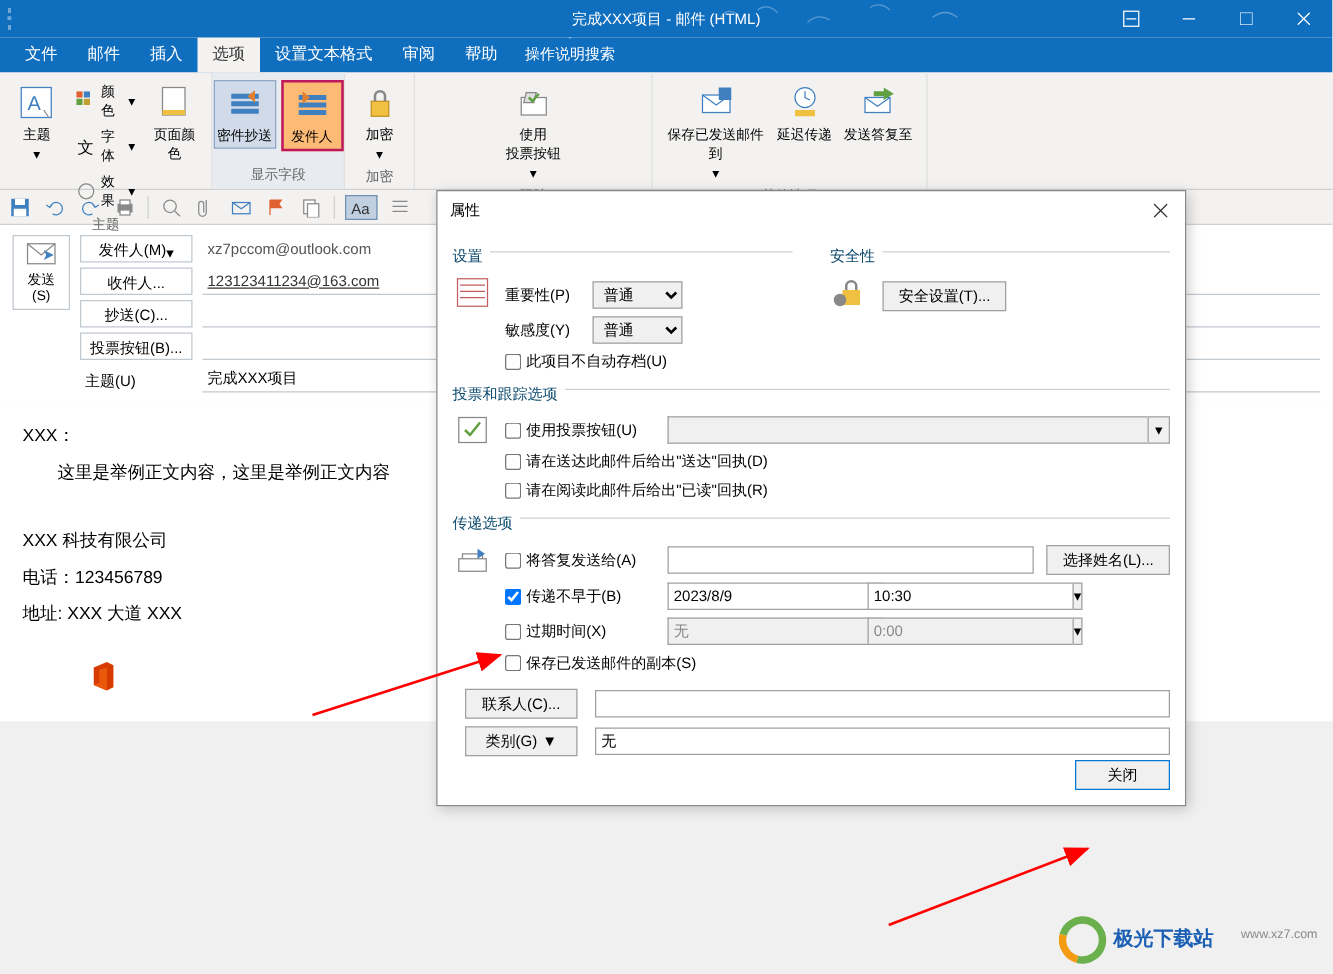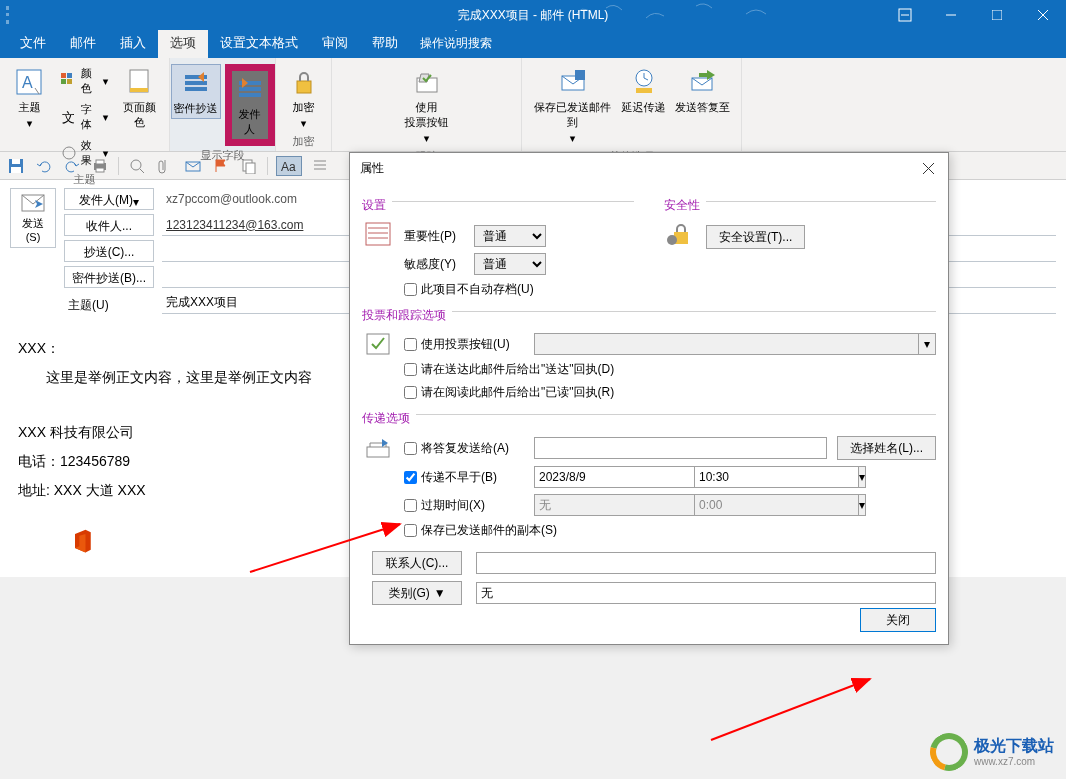--- a/index.html
+++ b/index.html
@@ -52,21 +52,21 @@
 
 .mail-body { padding: 14px 18px; background: #fff; font-size: 14px; line-height: 1.8; }
 .mail-body p { margin-bottom: 4px; }
 .office-icon { width: 28px; height: 28px; margin-top: 20px; margin-left: 50px; }
 
 
 .dialog { position: absolute; left: 349px; top: 152px; width: 600px; background: #fff; border: 1px solid #888; box-shadow: 2px 2px 10px rgba(0,0,0,.2); }
 .dlg-title { height: 30px; display: flex; align-items: center; justify-content: space-between; padding: 0 6px 0 10px; font-size: 12px; }
 .dlg-close { width: 28px; height: 24px; display: flex; align-items: center; justify-content: center; cursor: pointer; }
 .dlg-body { padding: 8px 12px 12px; }
-fieldset > legend, .fs-label { font-size: 12px; color: #a21caf; position: relative; }
+fieldset > legend, .fs-label { font-size: 12px; color: #0c4a6e; position: relative; }
 .fs { position: relative; padding-top: 6px; }
 .fs-hr { position: absolute; top: 10px; height: 1px; background: #d0d0d0; }
 .fs-row { display: flex; align-items: center; gap: 10px; padding: 3px 0 3px 42px; font-size: 12px; position: relative; }
 .fs-icon { position: absolute; left: 0; top: 4px; width: 32px; height: 32px; display: flex; align-items: center; justify-content: center; }
 .lbl { width: 100px; text-align: left; }
 .sel { height: 22px; border: 1px solid #a0a0a0; background: #f0f0f0; font-size: 12px; padding: 0 4px; }
 .sel.w { width: 72px; }
 .txt { height: 22px; border: 1px solid #a0a0a0; padding: 0 4px; font-size: 12px; }
 .btn { height: 24px; padding: 0 12px; border: 1px solid #a0a0a0; background: #f0f0f0; cursor: pointer; font-size: 12px; }
 .btn.primary-border { border: 1px solid #0078d4; }
@@ -76,21 +76,21 @@
 .drop-with-arrow input { flex: 1; height: 22px; border: 1px solid #a0a0a0; border-right: none; padding: 0 4px; font-size: 12px; }
 .drop-with-arrow input:disabled { background: #f0f0f0; color: #888; }
 .drop-with-arrow .arrow { width: 18px; height: 22px; border: 1px solid #a0a0a0; background: #f0f0f0; display: flex; align-items: center; justify-content: center; cursor: pointer; }
 
 
 .arrow-overlay { position: absolute; pointer-events: none; }
 
 
 .watermark { position: absolute; right: 12px; bottom: 8px; display: flex; align-items: center; gap: 6px; font-size: 12px; }
 .watermark .logo-c { width: 38px; height: 38px; border-radius: 50%; border: 6px solid #6ab04c; border-left-color: #f39c12; transform: rotate(-30deg); }
-.watermark .txts { display: flex; flex-direction: column; line-height: 1.2; }
+.watermark .txts { display: flex; flex-direction: row; line-height: 1.2; gap: 22px; }
 .watermark .cn { color: #1a5fb4; font-weight: bold; font-size: 16px; }
 .watermark .en { color: #888; font-size: 10px; }
 
 .disabled-text { color: #999; }
 </style>
 </head>
 <body>
 
 <div class="titlebar">
   <div class="qat-handle"></div>
@@ -187,21 +187,21 @@
         <span class="icon">
             <svg width="28" height="28">
               <rect x="3" y="6" width="22" height="4" fill="#4080c0"></rect>
               <rect x="3" y="12" width="22" height="4" fill="#4080c0"></rect>
               <rect x="3" y="18" width="22" height="4" fill="#4080c0"></rect>
               <path d="M22,3 l-6,5 l6,5" fill="#e08030"></path>
             </svg>
           </span>
         <span>密件抄送</span>
       </div>
-      <div class="rbtn-lg" style="background:#737373;border:7px solid #be185d">
+      <div class="rbtn-lg" style="background:#fdba74;border:2px solid #be185d">
         <span class="icon">
             <svg width="28" height="28">
               <rect x="3" y="6" width="22" height="4" fill="#4080c0"></rect>
               <rect x="3" y="12" width="22" height="4" fill="#4080c0"></rect>
               <rect x="3" y="18" width="22" height="4" fill="#4080c0"></rect>
               <path d="M6,3 l6,5 l-6,5" fill="#e08030"></path>
             </svg>
           </span>
         <span>发件人</span>
       </div>
@@ -366,21 +366,21 @@
     </div>
     <div class="field-row">
       <div class="field-label">收件人...</div>
       <span class="field-input field-link" style="display:flex;align-items:center">123123411234@163.com</span>
     </div>
     <div class="field-row">
       <div class="field-label">抄送(C)...</div>
       <input class="field-input" value="" style="">
     </div>
     <div class="field-row">
-      <div class="field-label">密件抄送(B)...</div>
+      <div class="field-label">投票按钮(B)...</div>
       <input class="field-input" value="" style="">
     </div>
     <div class="field-row">
       <div class="field-label plain">主题(U)</div>
       <input class="field-input" value="完成XXX项目" style="">
     </div>
   </div>
 </div>
 
 <div class="mail-body">

